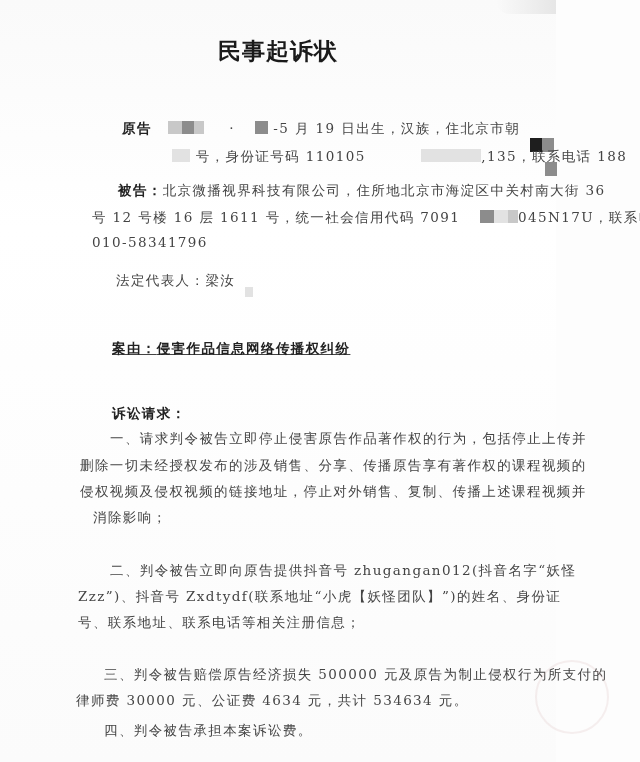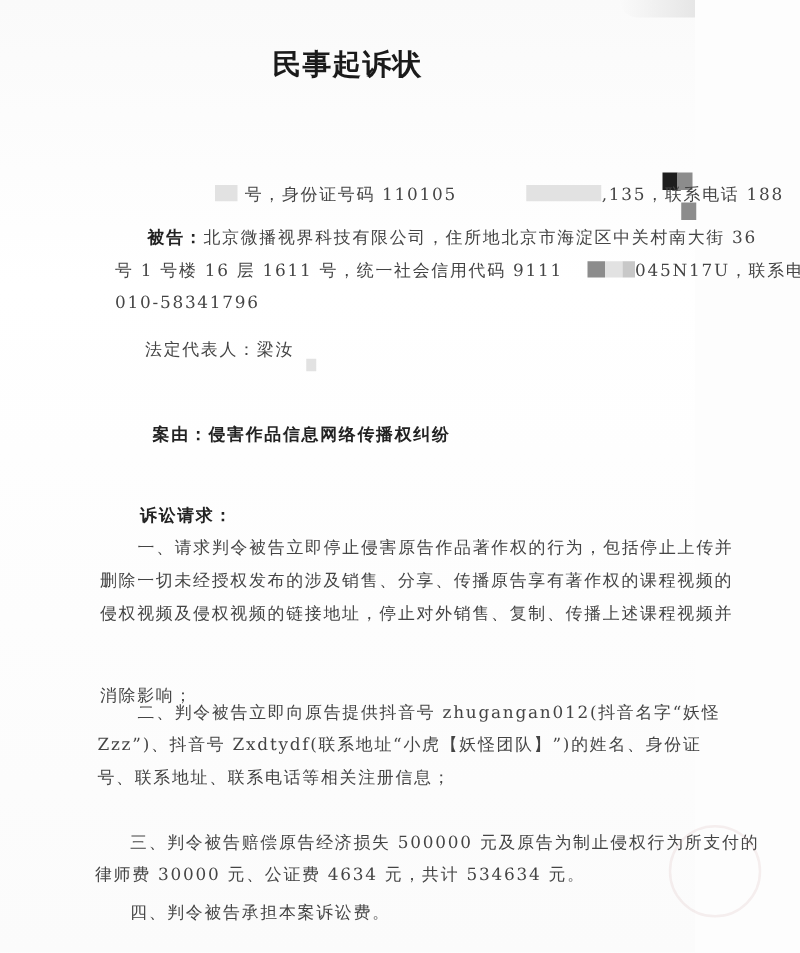--- a/index.html
+++ b/index.html
@@ -40,59 +40,66 @@
   }
 </style>
 </head>
 <body>
 
 <div class="page">
   <div class="corner-shadow"></div>
 
   <div class="title">民事起诉状</div>
 
+  <div class="line" style="left:122px; top:118px;">
+    <span class="bold">原告</span>
+    <span class="redact r-light" style="width:14px;margin-left:10px;"></span><span class="redact r-gray" style="width:12px;"></span><span class="redact r-light" style="width:10px;"></span>
+    <span style="margin-left:20px;">·</span>
+    <span class="redact r-gray" style="width:13px;margin-left:14px;"></span>
+    <span>-5 月 19 日出生，汉族，住北京市朝</span>
+  </div>
   <div class="redact r-dark abs-block" style="left:530px; top:138px; width:12px; height:14px;"></div>
   <div class="redact r-gray abs-block" style="left:542px; top:138px; width:12px; height:14px;"></div>
 
   <div class="line" style="left:172px; top:146px;">
     <span class="redact r-blur" style="width:18px;"></span>
     <span>号，身份证号码 110105</span>
     <span class="redact r-blur" style="width:60px;margin-left:50px;"></span><span>,135，联系电话 188</span>
   </div>
   <div class="redact r-gray abs-block" style="left:545px; top:162px; width:12px; height:14px;"></div>
 
   <div class="line" style="left:118px; top:180px;">
     <span class="bold">被告：</span><span>北京微播视界科技有限公司，住所地北京市海淀区中关村南大街 36</span>
   </div>
   <div class="line" style="left:92px; top:207px;">
-    <span>号 1 号楼 16 层 1611 号，统一社会信用代码 9111</span>
+    <span>号 12 号楼 16 层 1611 号，统一社会信用代码 7091</span>
     <span class="redact r-gray" style="width:14px;margin-left:14px;"></span><span class="redact r-blur" style="width:14px;"></span><span class="redact r-light" style="width:10px;"></span><span>045N17U，联系电话</span>
   </div>
   <div class="line" style="left:92px; top:232px;">
     <span>010-58341796</span>
   </div>
 
   <div class="line" style="left:116px; top:270px;">
     <span>法定代表人：</span><span>梁汝</span>
   </div>
   <div class="redact r-blur abs-block" style="left:245px; top:287px; width:8px; height:10px;"></div>
 
-  <div class="line" style="left:122px; top:338px;">
+  <div class="line" style="left:112px; top:338px;text-decoration:underline;">
     <span class="bold">案由：</span><span class="bold">侵害作品信息网络传播权纠纷</span>
   </div>
 
   <div class="line" style="left:112px; top:403px;">
     <span class="bold">诉讼请求：</span>
   </div>
 
   <div>
     <div class="line" style="left:110px; top:428px;">一、请求判令被告立即停止侵害原告作品著作权的行为，包括停止上传并</div>
     <div class="line" style="left:80px; top:455px;text-align:right;">删除一切未经授权发布的涉及销售、分享、传播原告享有著作权的课程视频的</div>
     <div class="line" style="left:80px; top:481px;text-align:center;">侵权视频及侵权视频的链接地址，停止对外销售、复制、传播上述课程视频并</div>
-    <div class="line" style="left:80px; top:507px;margin-top:40px;">消除影响；</div>
+    <div class="line" style="left:93px; top:507px;">消除影响；</div>
   </div>
 
   <div>
     <div class="line" style="left:110px; top:560px;">二、判令被告立即向原告提供抖音号 zhugangan012(抖音名字“妖怪</div>
     <div class="line" style="left:78px; top:586px;">Zzz”)、抖音号 Zxdtydf(联系地址“小虎【妖怪团队】”)的姓名、身份证</div>
     <div class="line" style="left:78px; top:612px;">号、联系地址、联系电话等相关注册信息；</div>
   </div>
 
   <div>
     <div class="line" style="left:104px; top:664px;">三、判令被告赔偿原告经济损失 500000 元及原告为制止侵权行为所支付的</div>

